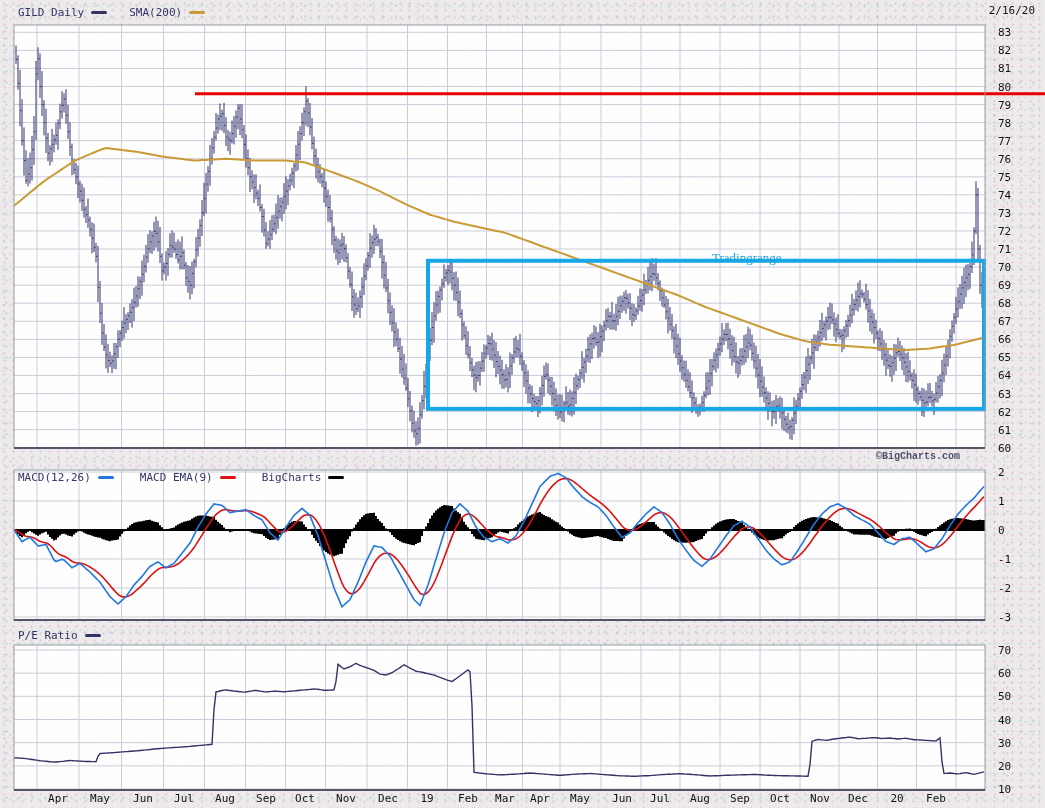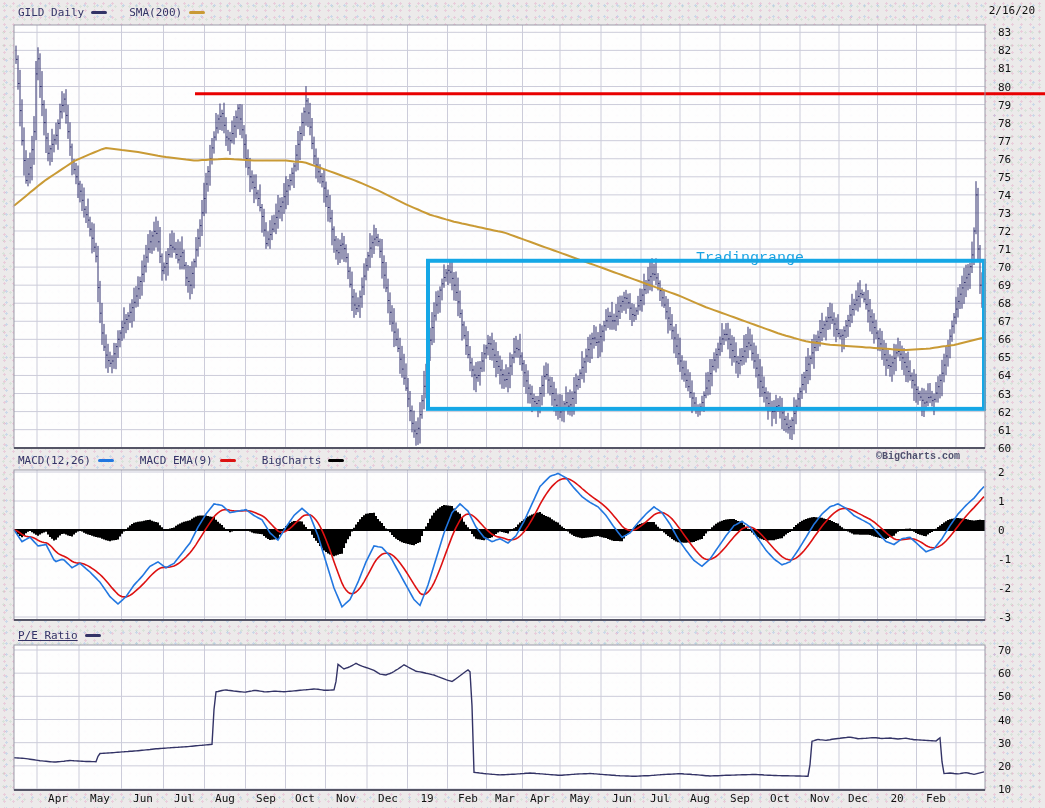--- a/index.html
+++ b/index.html
@@ -16,48 +16,48 @@
   #chart-svg{position:absolute;left:0;top:0;z-index:1;}
   .strip{position:absolute;left:0;width:100%;display:flex;align-items:center;
     font-size:11px;color:#333366;z-index:2;letter-spacing:0px;}
   .strip .lbl{white-space:pre;}
   .sw{display:inline-block;width:16px;height:3px;border-radius:2px;margin-left:7px;}
   .gap-lg{margin-left:22px;}
   .gap-md{margin-left:26px;}
   #date-label{position:absolute;right:10px;top:4px;font-size:11px;color:#111;z-index:2;}
   #watermark{position:absolute;left:876px;top:451px;z-index:2;
     font-family:Liberation Mono, monospace;font-weight:bold;font-size:10px;color:#50506e;}
-  #trading-range-label{position:absolute;left:696px;top:250px;z-index:3;
-    font-family:Liberation Mono, monospace;font-size:15px;color:#1ba3e2;}
+  #trading-range-label{position:absolute;left:712px;top:250px;z-index:3;
+    font-family:Liberation Serif, serif;font-size:13px;color:#1ba3e2;}
 </style>
 </head>
 <body>
 
 <div id="wrap">
 
   <div class="strip" style="top:3px;height:18px;">
     <span class="lbl" style="margin-left:18px;">GILD Daily</span>
     <span class="sw" style="background:#333366;"></span>
     <span class="lbl gap-lg">SMA(200)</span>
     <span class="sw" style="background:#c99a35;"></span>
   </div>
   <div id="date-label">2/16/20</div>
 
-  <div class="strip" style="top:452px;height:17px;">
+  <div class="strip" style="top:469px;height:17px;">
     <span class="lbl" style="margin-left:18px;">MACD(12,26)</span>
     <span class="sw" style="background:#2277e0;"></span>
     <span class="lbl gap-md">MACD EMA(9)</span>
     <span class="sw" style="background:#dd1111;"></span>
     <span class="lbl gap-md">BigCharts</span>
     <span class="sw" style="background:#000;"></span>
   </div>
   <div id="watermark">©BigCharts.com</div>
 
   <div class="strip" style="top:627px;height:17px;">
-    <span class="lbl" style="margin-left:18px;text-decoration:underline;">P/E Ratio</span>
+    <span class="lbl" style="margin-left:18px;">P/E Ratio</span>
     <span class="sw" style="background:#333366;"></span>
   </div>
 
   <div id="trading-range-label">Tradingrange</div>
 
   <svg id="chart-svg" width="1045" height="808">
       <rect x="14" y="25" width="971" height="423" fill="#ffffff" fill-opacity="0.93"></rect>
       <rect x="14" y="470" width="971" height="150" fill="#ffffff" fill-opacity="0.93"></rect>
       <rect x="14" y="645" width="971" height="145" fill="#ffffff" fill-opacity="0.93"></rect>
       <line x1="14" y1="32.3209999999999" x2="985" y2="32.3209999999999" stroke="#ccccda" stroke-width="1"></line>

